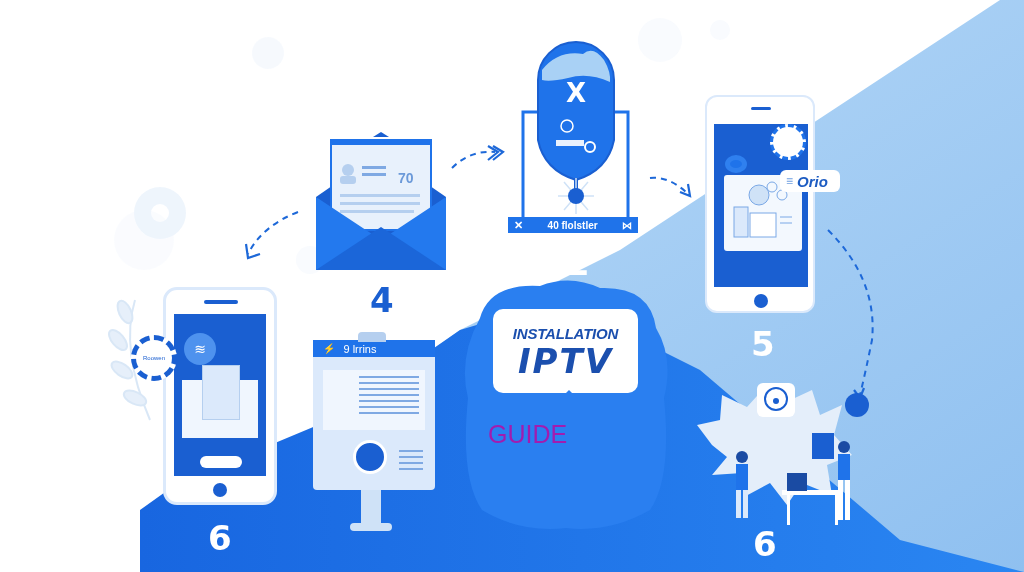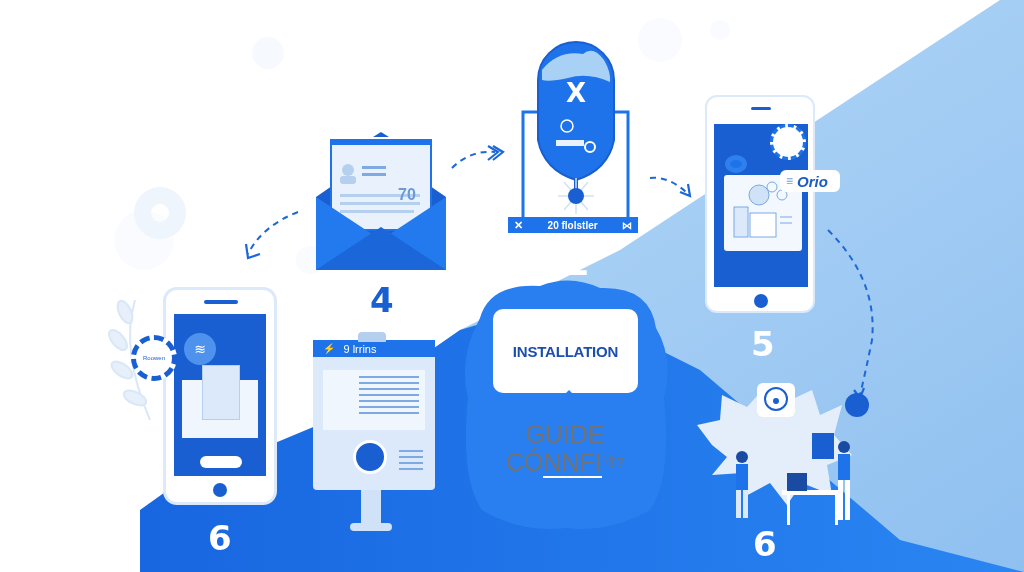--- a/index.html
+++ b/index.html
@@ -13,31 +13,31 @@
   .step-num.dark { color: #1a5fd1; }
   .step-num.light { color: #ffffff; }
 
   
   .cloud-title {
     position: absolute; left: 460px; top: 278px; width: 212px; height: 252px;
   }
   .title-card {
     position: absolute; left: 493px; top: 309px; width: 145px; height: 84px;
     background: #ffffff; border-radius: 10px;
-    display: flex; flex-direction: column; align-items: center; justify-content: center;
+    display: flex; flex-direction: column; align-items: center; justify-content: center; font-style: italic;
   }
   .title-card .t1 { color: #1b4fae; font-family: "Liberation Sans", sans-serif; font-weight: 700; font-size: 15px; letter-spacing: -0.2px; }
   .title-card .t2 { color: #1b4fae; font-family: "DejaVu Sans", sans-serif; font-weight: 700; font-size: 34px; letter-spacing: 2px; margin-top: 2px; line-height: 1; }
   .title-card-notch {
     position: absolute; left: 560px; top: 390px; width: 0; height: 0;
     border-left: 9px solid transparent; border-right: 9px solid transparent; border-bottom: 9px solid #2a7ff0;
   }
   .subtitle {
-    position: absolute; left: 470px; top: 420px; width: 190px; text-align: center;
-    color: #737373; font-family: "Liberation Sans", sans-serif; font-size: 25px; line-height: 28px;
+    position: absolute; left: 488px; top: 420px; width: 190px; 
+    color: #a21caf; font-family: "Liberation Sans", sans-serif; font-size: 25px; line-height: 28px;
   }
   .subtitle .underline { border-bottom: 2px solid #ffffff; }
 
   .frame-label {
     position: absolute; font-family: "Liberation Sans", sans-serif; font-weight: 700;
   }
 </style>
 </head>
 <body>
 
@@ -102,21 +102,21 @@
     <circle cx="32" cy="38" r="6" fill="#b5cfef"></circle>
     <rect x="24" y="44" width="16" height="8" rx="3" fill="#b5cfef"></rect>
     <rect x="46" y="34" width="24" height="3" fill="#7fa9e3"></rect>
     <rect x="46" y="41" width="24" height="3" fill="#7fa9e3"></rect>
     <rect x="24" y="62" width="80" height="3" fill="#b5cfef"></rect>
     <rect x="24" y="70" width="80" height="3" fill="#b5cfef"></rect>
     <rect x="24" y="78" width="74" height="3" fill="#b5cfef"></rect>
     <polygon points="0,65 65,108 130,65 130,138 0,138" fill="#2379ee"></polygon>
     <polygon points="0,138 65,95 130,138" fill="#1b66d9"></polygon>
   </svg>
-  <span class="frame-label" style="left:82px;top:54px;color:#6c9ad9;font-size:16px;">70</span>
+  <span class="frame-label" style="left:82px;top:38px;color:#6c9ad9;font-size:14px;">70</span>
 </div>
 <span class="step-num dark" style="left:370px;top:283px;">4</span>
 
 <div class="abs" style="left:508px;top:30px;width:135px;height:210px;">
   <svg width="135" height="210" viewBox="0 0 135 210">
     <rect x="15" y="82" width="105" height="112" fill="#ffffff" stroke="#1f73ea" stroke-width="3"></rect>
     <path d="M30 50 A38 38 0 0 1 106 50 L106 110 Q100 140 68 150 Q36 140 30 110 Z" fill="#1f73ea" stroke="#1a5fd1" stroke-width="2"></path>
     <path d="M34 40 Q50 20 75 24 Q85 15 96 30 Q103 42 102 52 Q80 42 60 48 Q42 52 34 50 Z" fill="#a9d1f5"></path>
     <text x="68" y="72" text-anchor="middle" fill="#ffffff" font-family="DejaVu Sans, sans-serif" font-weight="700" font-size="26">X</text>
     <circle cx="59" cy="96" r="6" fill="none" stroke="#ffffff" stroke-width="1.5"></circle>
@@ -127,21 +127,21 @@
       <line x1="50" y1="166" x2="86" y2="166"></line>
       <line x1="56" y1="152" x2="80" y2="180"></line>
       <line x1="80" y1="152" x2="56" y2="180"></line>
       <line x1="68" y1="148" x2="68" y2="184"></line>
     </g>
     <circle cx="68" cy="166" r="8" fill="#1a5fd1"></circle>
   </svg>
 </div>
 <div class="abs" style="left:508px;top:217px;width:130px;height:16px;background:#1f73ea;display:flex;align-items:center;justify-content:space-between;padding:0 6px;">
   <span style="color:#fff;font-size:11px;font-weight:700;">✕</span>
-  <span style="color:#fff;font-size:10px;font-weight:700;font-family:'Liberation Sans',sans-serif;">20 flolstler</span>
+  <span style="color:#fff;font-size:10px;font-weight:700;font-family:'Liberation Sans',sans-serif;">40 flolstler</span>
   <span style="color:#fff;font-size:10px;font-weight:700;">⋈</span>
 </div>
 <span class="step-num light" style="left:566px;top:246px;">2</span>
 
 <div class="abs" style="left:705px;top:95px;width:110px;height:218px;background:#ffffff;border-radius:12px;border:2px solid #dbe9fb;">
   <div style="position:absolute;left:44px;top:10px;width:20px;height:3px;background:#1a5fd1;border-radius:2px;"></div>
   <div style="position:absolute;left:7px;top:27px;width:94px;height:163px;background:#1a5fd1;"></div>
   <div style="position:absolute;left:47px;top:197px;width:14px;height:14px;border-radius:50%;background:#1a5fd1;"></div>
   <div style="position:absolute;left:63px;top:27px;width:36px;height:36px;border-radius:50%;background:#ffffff;border:3px dashed #1f73ea;"></div>
   <div style="position:absolute;left:18px;top:58px;width:22px;height:18px;border-radius:50%;background:#1f73ea;border:5px solid #2f80ef;"></div>
@@ -161,25 +161,25 @@
   <span style="color:#6f9fe0;font-size:12px;">≡</span>
   <span style="color:#1d5cc2;font-style:italic;font-weight:700;font-size:15px;">Orio</span>
 </div>
 <span class="step-num light" style="left:751px;top:327px;">5</span>
 
 <svg class="cloud-title" width="212" height="252" viewBox="0 0 212 252">
   <path d="M20 40 Q30 5 80 8 Q110 -4 140 10 Q190 8 196 50 Q214 80 204 120 Q212 200 190 232 Q150 255 106 250 Q60 255 22 232 Q0 200 8 120 Q-2 80 20 40 Z" fill="#2a7ff0"></path>
 </svg>
 <div class="title-card">
   <span class="t1">INSTALLATION</span>
+  <span class="t2">IPTV</span>
 </div>
 <div class="title-card-notch"></div>
 <div class="subtitle">
   <div>GUIDE</div>
-  <div><span>CÓ</span><span class="underline">NNFI</span><span style="font-size:14px;vertical-align:top;">´®?</span></div>
 </div>
 
 <div class="abs" style="left:163px;top:287px;width:114px;height:218px;background:#ffffff;border-radius:14px;border:3px solid #dbe9fb;">
   <div style="position:absolute;left:38px;top:10px;width:34px;height:4px;background:#1a5fd1;border-radius:2px;"></div>
   <div style="position:absolute;left:8px;top:24px;width:92px;height:162px;background:#1a5fd1;"></div>
   <div style="position:absolute;left:16px;top:90px;width:76px;height:58px;background:#f0f6fe;"></div>
   <div style="position:absolute;left:36px;top:75px;width:38px;height:55px;background:#dbe9fb;border:1px solid #b5cfef;"></div>
   <div style="position:absolute;left:34px;top:166px;width:42px;height:12px;border-radius:6px;background:#ffffff;"></div>
   <div style="position:absolute;left:47px;top:193px;width:14px;height:14px;border-radius:50%;background:#1a5fd1;"></div>
 </div>

